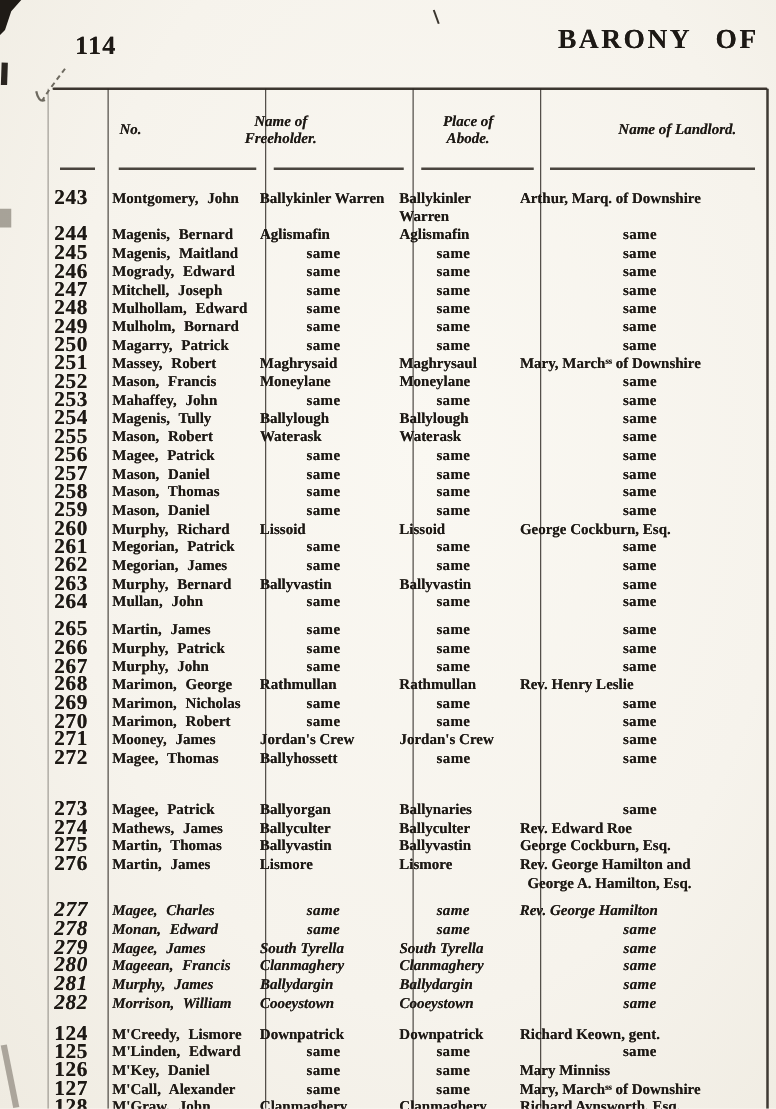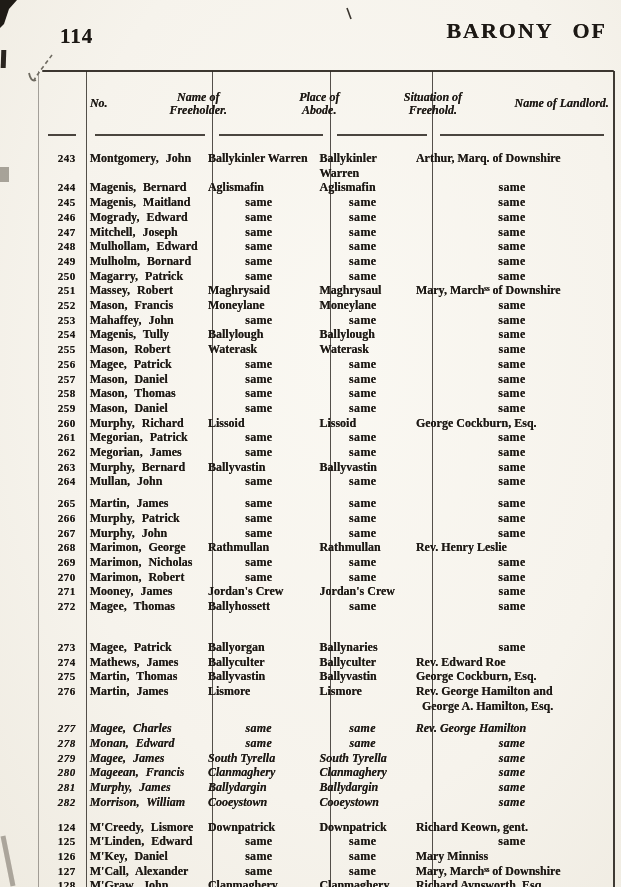--- a/index.html
+++ b/index.html
@@ -40,21 +40,21 @@
   .th-land{width:167px;}
   
   #rows{position:absolute;left:38px;top:151px;width:575px;font-size:12px;font-weight:700;line-height:14.7px;}
   .row-group{margin:0;}
   .gap1{margin-top:7px;}
   .gap2{margin-top:26px;}
   .gap3{margin-top:8px;font-style:italic;}
   .gap4{margin-top:10px;}
   .trow{display:flex;min-height:14.7px;}
   .cell{white-space:pre-wrap;}
-  .col-no{width:48px;text-align:right;padding-right:8px;box-sizing:border-box;font-size:11px;letter-spacing:.5px;}
+  .col-no{width:48px;text-align:center;padding-right:8px;box-sizing:border-box;font-size:17px;letter-spacing:.5px;}
   .col-name{width:126px;padding-left:6px;box-sizing:border-box;word-spacing:4px;}
   .col-abode{width:118px;padding-left:5px;box-sizing:border-box;}
   .col-situation{width:102px;padding-left:5px;box-sizing:border-box;}
   .col-landlord{width:214px;padding-left:5px;box-sizing:border-box;}
   .cell.same{text-align:center;padding-left:0;font-weight:600;letter-spacing:.3px;}
   
   #artifacts{position:absolute;left:0;top:0;pointer-events:none;}
 </style>
 </head>
 <body>
@@ -80,24 +80,20 @@
     <span>No.</span>
   </div>
   <div class="th th-name">
     <span>Name of</span>
     <span>Freeholder.</span>
   </div>
   <div class="th th-abode">
     <span>Place of</span>
     <span>Abode.</span>
   </div>
-  <div class="th th-sit">
-    <span>Situation of</span>
-    <span>Freehold.</span>
-  </div>
   <div class="th th-land">
     <span>Name of Landlord.</span>
   </div>
 </div>
 
 <div id="rows" class="ink">
     <div class="row-group ">
       <div class="trow">
         <div class="cell col-no">243</div>
         <div class="cell col-name">Montgomery, John</div>

